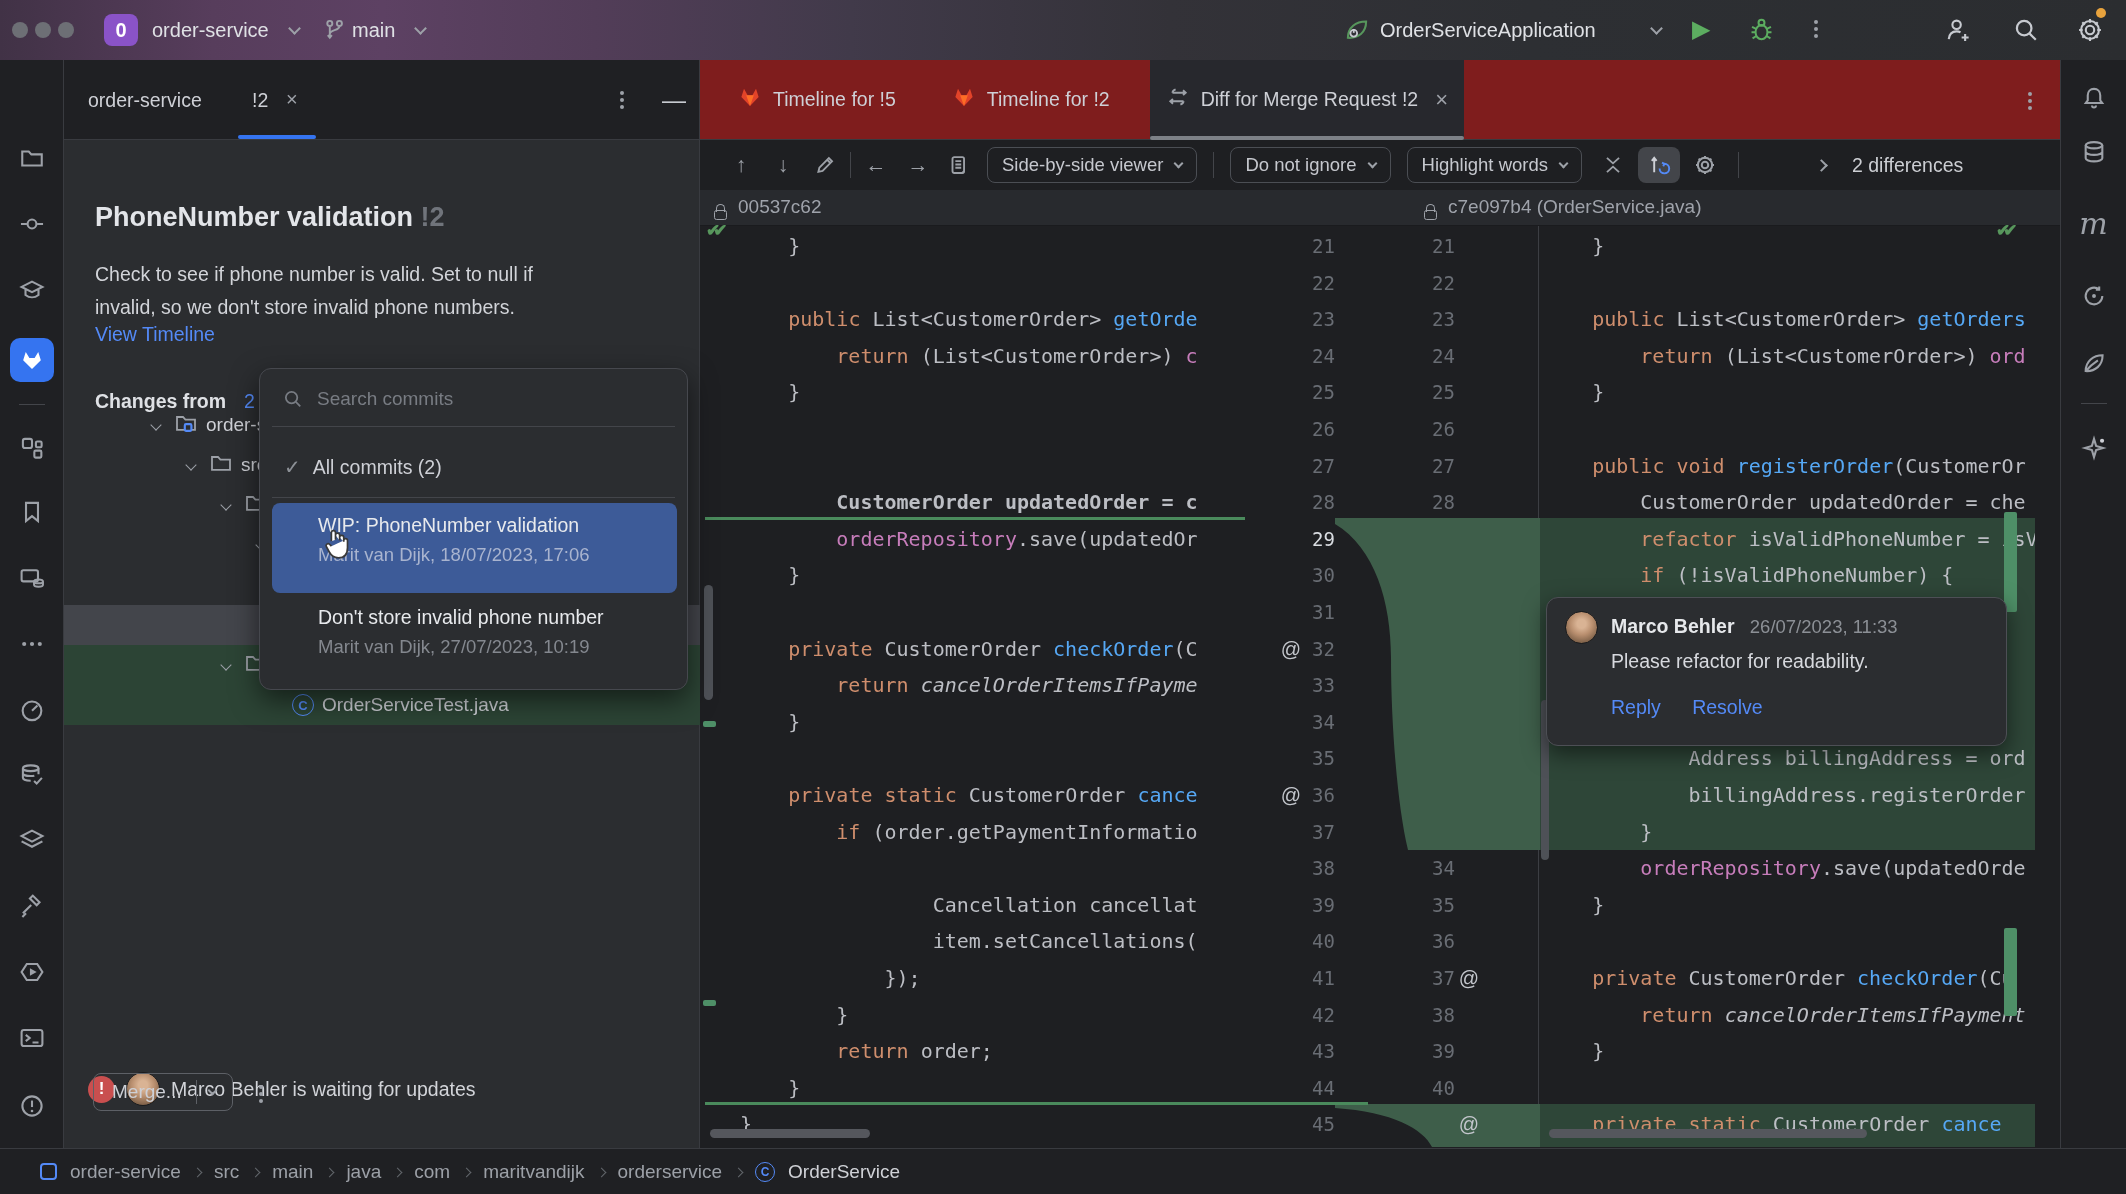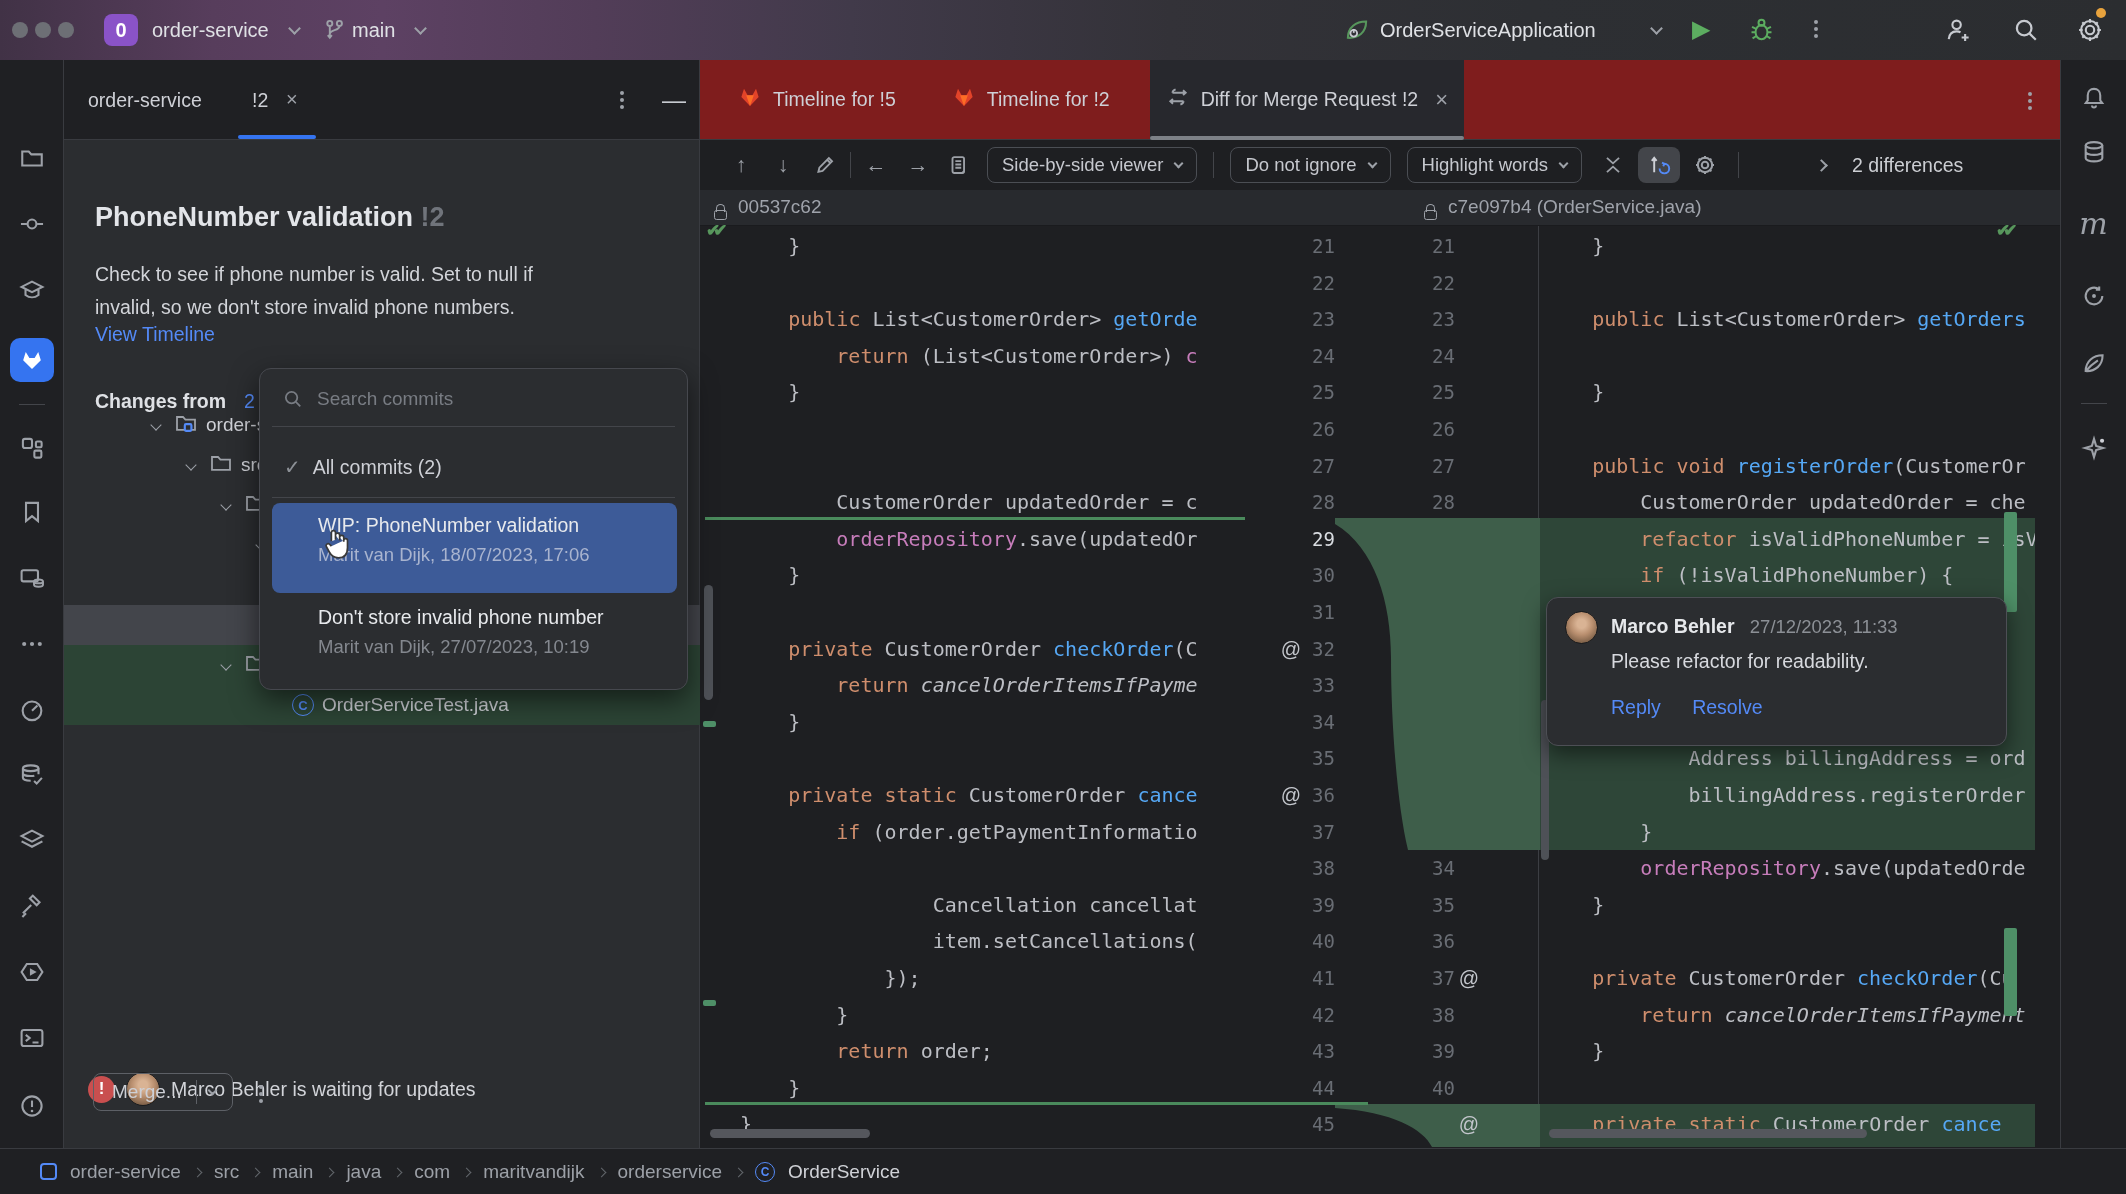--- a/index.html
+++ b/index.html
@@ -502,21 +502,21 @@
         <path d="M0,292 H205 V624 H73 C62,578 56,496 56,432 C56,376 40,322 0,298 Z" fill="var(--green-conn)"></path>
         <path d="M0,878 H205 V921 H97 C88,903 58,886 0,882 Z" fill="var(--green-conn)"></path>
       </svg>
       <div id="leftClip" class="clip">
           <div class="ins-line" style="left: 5px; right: 0px; top: 291px; height: 3px;"></div>
           <div class="ins-line" style="left: 5px; right: 0px; top: 876px; height: 2.5px;"></div>
           <div class="code-line" style="left: 40px; top: 2px;"><span>    }</span></div>
           <div class="code-line" style="left: 40px; top: 75.2px;"><span>    </span><span class="tk">public </span><span>List&lt;CustomerOrder&gt; </span><span class="tm">getOrde</span></div>
           <div class="code-line" style="left: 40px; top: 111.8px;"><span>        </span><span class="tk">return </span><span>(List&lt;CustomerOrder&gt;) </span><span class="tf">c</span></div>
           <div class="code-line" style="left: 40px; top: 148.4px;"><span>    }</span></div>
-          <div class="code-line" style="left: 40px; top: 258.2px;"><span>        CustomerOrder updatedOrder = c</span></div>
+          <div class="code-line" style="left: 40px; top: 258.2px; font-weight: bold;"><span>        CustomerOrder updatedOrder = c</span></div>
           <div class="code-line" style="left: 40px; top: 294.8px;"><span>        </span><span class="tf">orderRepository</span><span>.save(updatedOr</span></div>
           <div class="code-line" style="left: 40px; top: 331.4px;"><span>    }</span></div>
           <div class="code-line" style="left: 40px; top: 404.6px;"><span>    </span><span class="tk">private </span><span>CustomerOrder </span><span class="tm">checkOrder</span><span>(C</span></div>
           <div class="code-line" style="left: 40px; top: 441.2px;"><span>        </span><span class="tk">return </span><span class="ti">cancelOrderItemsIfPayme</span></div>
           <div class="code-line" style="left: 40px; top: 477.8px;"><span>    }</span></div>
           <div class="code-line" style="left: 40px; top: 551px;"><span>    </span><span class="tk">private </span><span class="tk">static </span><span>CustomerOrder </span><span class="tm">cance</span></div>
           <div class="code-line" style="left: 40px; top: 587.6px;"><span>        </span><span class="tk">if </span><span>(order.getPaymentInformatio</span></div>
           <div class="code-line" style="left: 40px; top: 660.8px;"><span>                Cancellation cancellat</span></div>
           <div class="code-line" style="left: 40px; top: 697.4px;"><span>                item.setCancellations(</span></div>
           <div class="code-line" style="left: 40px; top: 734px;"><span>            });</span></div>
@@ -574,20 +574,21 @@
           <div class="lnum" style="top: 807.2px;">39</div>
           <div class="lnum" style="top: 843.8px;">40</div>
           <div class="lnum" style="top: 880.4px;">41</div>
         </div>
       <div id="pane-divider"></div>
       <div id="rightClip" class="clip">
           <div class="green-band" style="top: 292px; height: 332px;"></div>
           <div class="green-band" style="top: 878px; height: 43px;"></div>
           <div class="code-line" style="left: 4px; top: 2px;"><span>    }</span></div>
           <div class="code-line" style="left: 4px; top: 75.2px;"><span>    </span><span class="tk">public </span><span>List&lt;CustomerOrder&gt; </span><span class="tm">getOrders</span></div>
+          <div class="code-line" style="left: 4px; top: 111.8px;"><span>        </span><span class="tk">return </span><span>(List&lt;CustomerOrder&gt;) </span><span class="tf">ord</span></div>
           <div class="code-line" style="left: 4px; top: 148.4px;"><span>    }</span></div>
           <div class="code-line" style="left: 4px; top: 221.6px;"><span>    </span><span class="tk">public </span><span class="tk">void </span><span class="tm">registerOrder</span><span>(CustomerOr</span></div>
           <div class="code-line" style="left: 4px; top: 258.2px;"><span>        CustomerOrder updatedOrder = che</span></div>
           <div class="code-line" style="left: 4px; top: 294.8px;"><span>        </span><span class="tk">refactor </span><span>isValidPhoneNumber = isV</span></div>
           <div class="code-line" style="left: 4px; top: 331.4px;"><span>        </span><span class="tk">if </span><span>(!isValidPhoneNumber) {</span></div>
           <div class="code-line" style="left: 4px; top: 514.4px;"><span>            Address billingAddress = ord</span></div>
           <div class="code-line" style="left: 4px; top: 551px;"><span>            billingAddress.registerOrder</span></div>
           <div class="code-line" style="left: 4px; top: 587.6px;"><span>        }</span></div>
           <div class="code-line" style="left: 4px; top: 624.2px;"><span>        </span><span class="tf">orderRepository</span><span>.save(updatedOrde</span></div>
           <div class="code-line" style="left: 4px; top: 660.8px;"><span>    }</span></div>
@@ -648,21 +649,21 @@
           <path d="M10,3 L11.6,8.4 L17,10 L11.6,11.6 L10,17 L8.4,11.6 L3,10 L8.4,8.4 Z"></path>
           <circle cx="16.2" cy="4.4" r="1.6" fill="#ced0d6" stroke="none"></circle>
         </svg>
       </div>
     </div>
 
   <div id="comment-popup" class="abs">
     <span class="avatar abs" style="left:18px; top:13px; width:33px; height:33px"></span>
     <div class="abs nowrap" style="left:64px; top:17px">
       <span class="name">Marco Behler</span>
-      <span class="date">27/12/2023, 11:33</span>
+      <span class="date">26/07/2023, 11:33</span>
     </div>
     <div class="abs body nowrap" style="left:64px; top:52px">Please refactor for readability.</div>
     <div class="abs actions" style="left:64px; top:98px">
       <a href="#">Reply</a>
       <a href="#">Resolve</a>
     </div>
   </div>
 
   <div id="commits-popup" class="abs">
     <div id="search-row">

